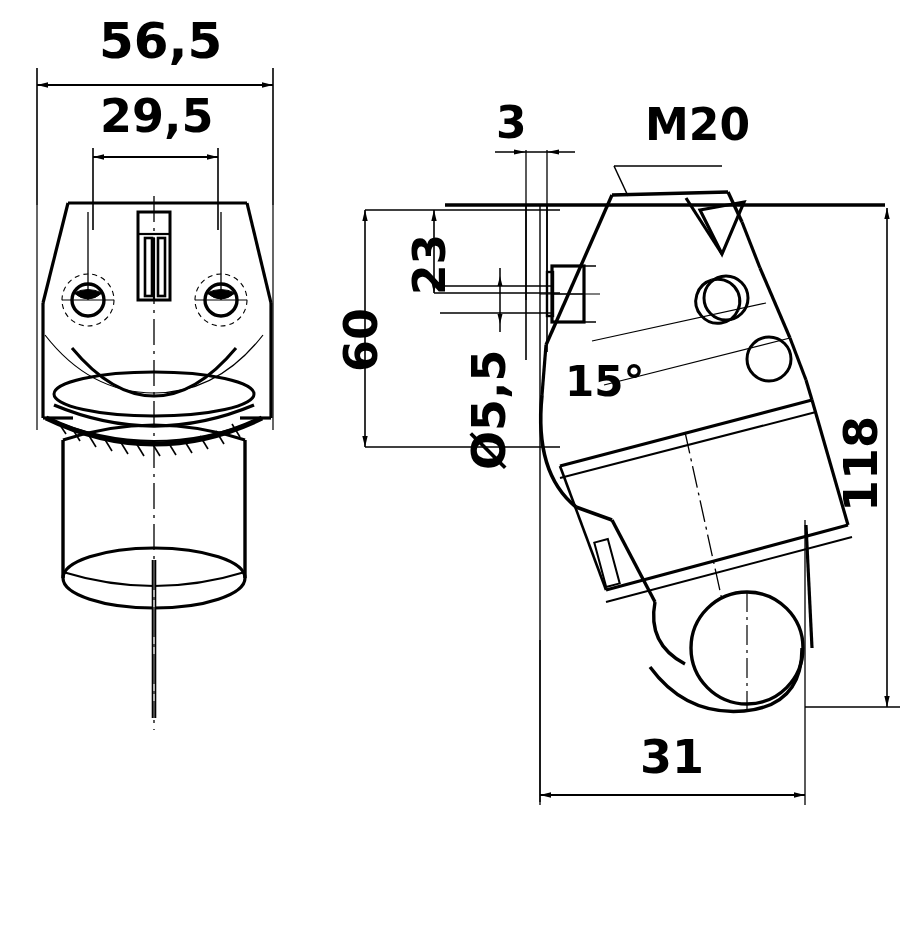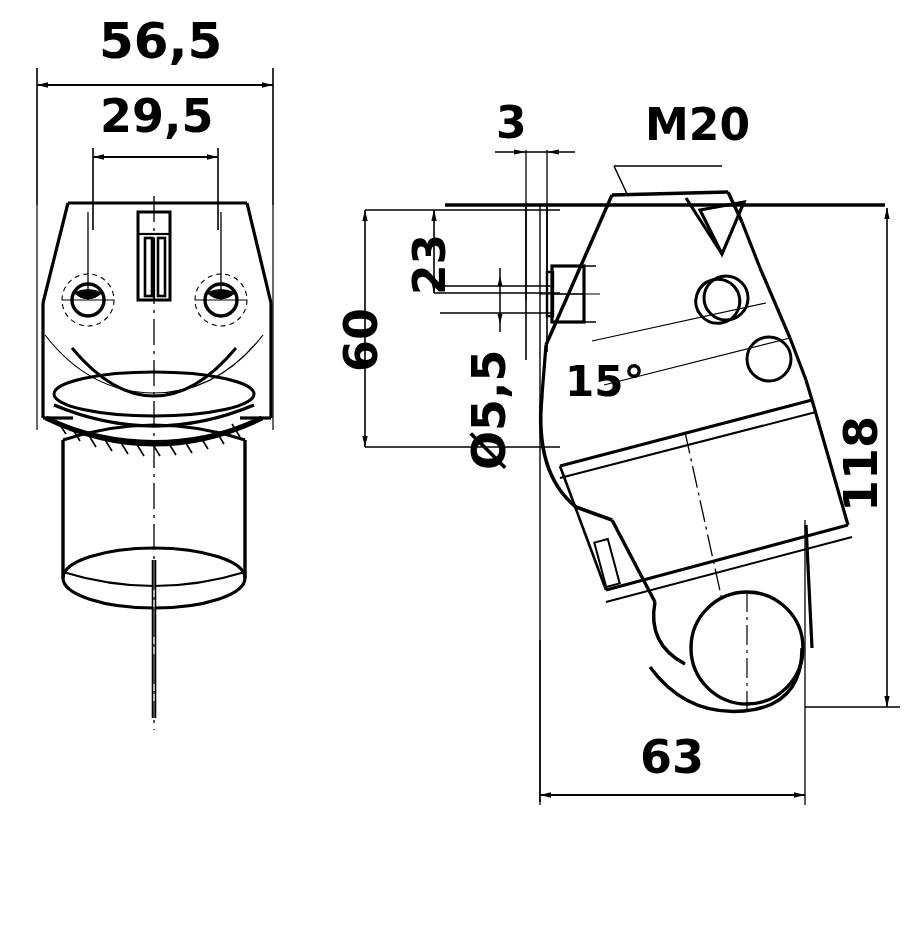--- a/index.html
+++ b/index.html
@@ -224,16 +224,16 @@
   <div class="dimtext rot90" style="left:338px;top:372px;font-size:46px;transform:rotate(-90deg);">60</div>
 
   <div class="dimtext rot90" style="left:466px;top:470px;font-size:46px;transform:rotate(-90deg);">Ø5,5</div>
 
   <div class="dimtext" style="left:565px;top:361px;font-size:42px;">15°</div>
 
   <div class="dimtext" style="left:645px;top:103px;font-size:44px;">M20</div>
 
   <div class="dimtext rot90" style="left:838px;top:512px;font-size:46px;transform:rotate(-90deg);">118</div>
 
-  <div class="dimtext" style="left:640px;top:734px;font-size:46px;">63</div>
+  <div class="dimtext" style="left:640px;top:734px;font-size:46px;">31</div>
 
 
 </div>
 
 </body></html>

